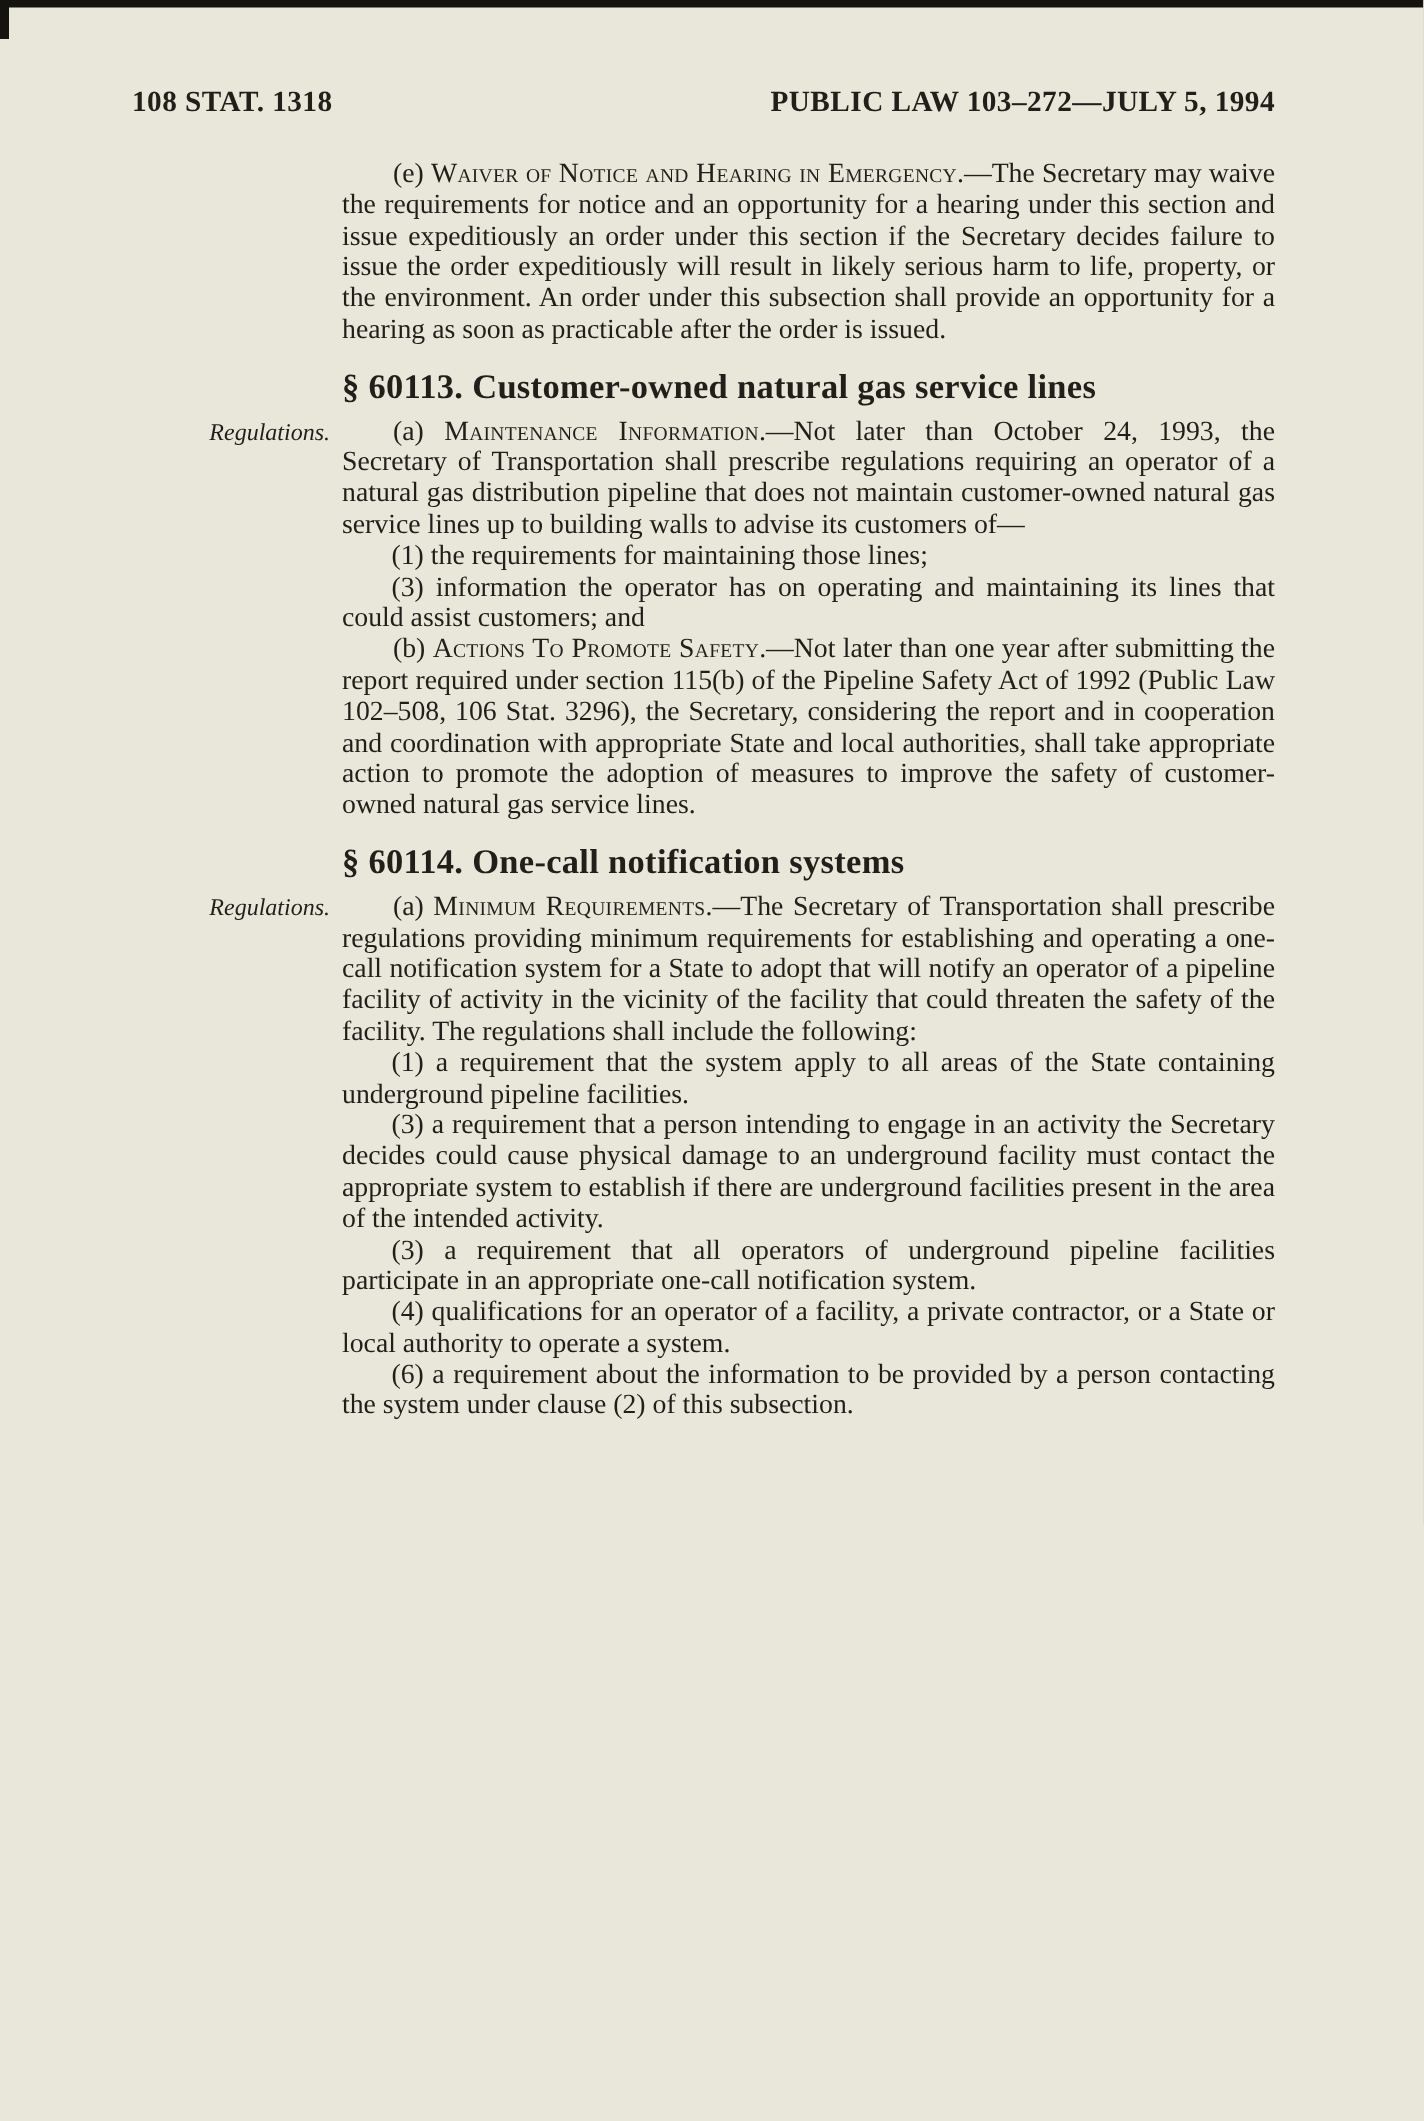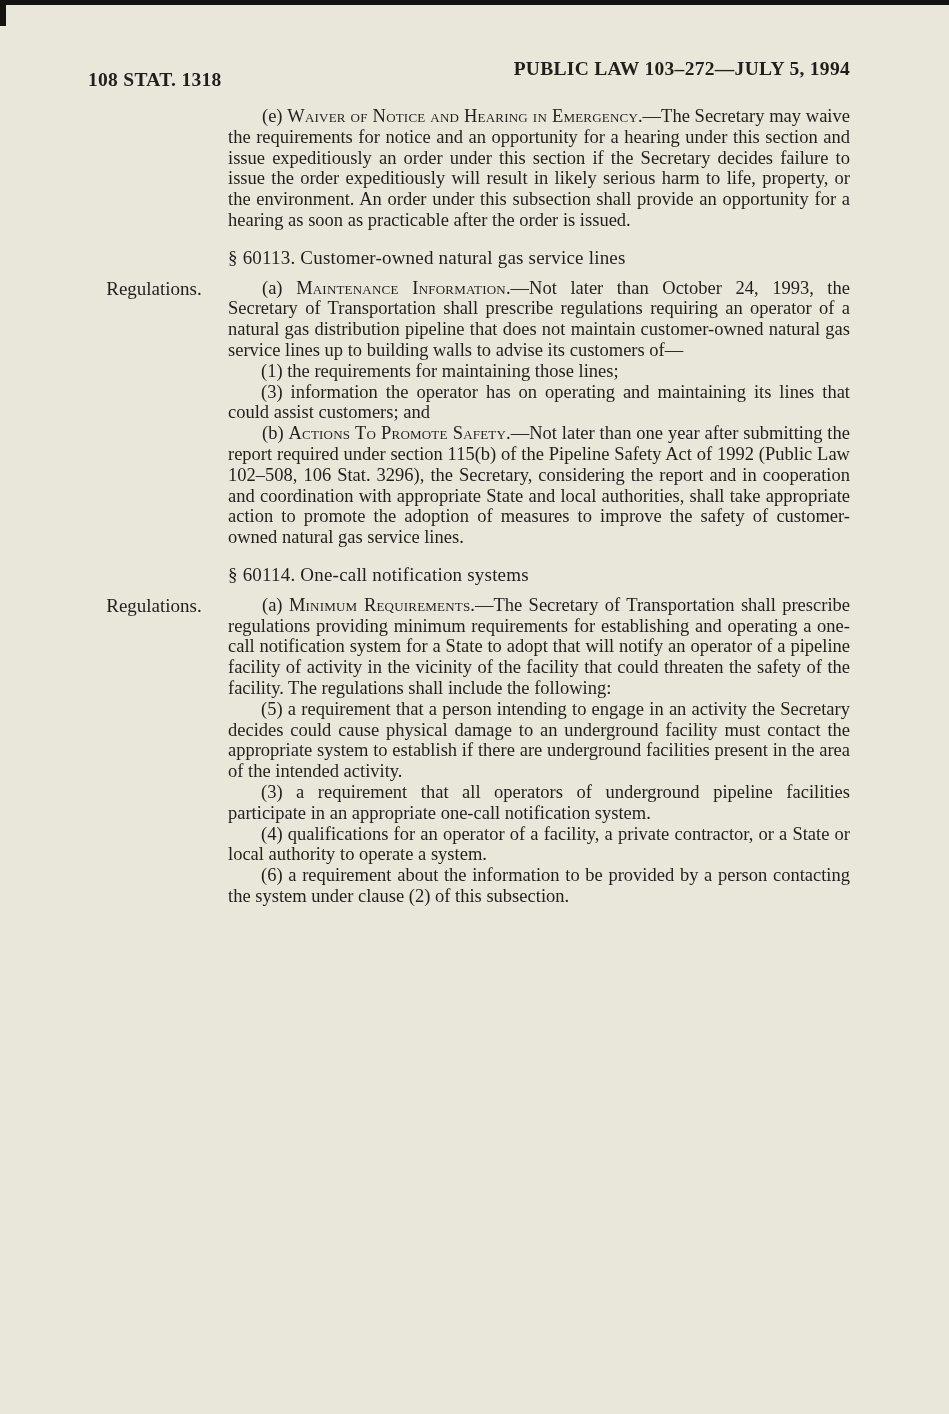--- a/index.html
+++ b/index.html
@@ -23,41 +23,41 @@
     background:var(--edge);
   }
   .scan-edge-corner{
     position:absolute;top:0;left:0;width:6px;height:26px;
     background:var(--edge);
   }
   .page-header{
     position:absolute;top:58px;left:0;width:100%;
     font-weight:bold;font-size:19.5px;letter-spacing:.3px;
   }
-  .page-header .hleft{position:absolute;left:88px;top:0;white-space:nowrap;margin-top:11px;}
+  .page-header .hleft{position:absolute;left:88px;top:0;white-space:nowrap;}
   .page-header .htitle{position:absolute;left:228px;width:622px;top:0;text-align:right;white-space:nowrap;}
   .content-column{
     position:absolute;top:106px;left:228px;width:622px;
     font-size:18.5px;line-height:20.8px;
     text-align:justify;
   }
   .content-column p{margin:0;}
   .para{text-indent:34px;}
   .cont{text-indent:0;}
   .item{margin-left:34px;text-indent:33px;}
   .sc{font-variant:small-caps;letter-spacing:.2px;}
   h2.sec{
-    font-size:19px;font-weight:normal;
+    font-size:23px;font-weight:bold;
     margin:17px 0 9px 0;text-indent:0;text-align:left;
     letter-spacing:.2px;
   }
   .with-note{position:relative;}
   .margin-note{
     position:absolute;left:-140px;top:2px;width:132px;
-    font-size:19px;line-height:18px;text-align:center;text-indent:0;
+    font-size:16px;line-height:18px;text-align:right;text-indent:0;font-style:italic;
   }
 </style>
 </head>
 <body>
 
 <div class="page">
   <div class="scan-edge-top"></div>
   <div class="scan-edge-corner"></div>
 
   <div class="page-header">
@@ -82,19 +82,20 @@
 
     <p class="para"><span>(b) </span><span class="sc">Actions To Promote Safety</span><span>.—Not later than one year after submitting the report required under section 115(b) of the Pipeline Safety Act of 1992 (Public Law 102–508, 106 Stat. 3296), the Secretary, considering the report and in cooperation and coordination with appropriate State and local authorities, shall take appropriate action to promote the adoption of measures to improve the safety of customer-owned natural gas service lines.</span></p>
 
     <h2 class="sec">§ 60114. One-call notification systems</h2>
 
     <div class="with-note">
       <span class="margin-note">Regulations.</span>
       <p class="para"><span>(a) </span><span class="sc">Minimum Requirements</span><span>.—The Secretary of Transportation shall prescribe regulations providing minimum requirements for establishing and operating a one-call notification system for a State to adopt that will notify an operator of a pipeline facility of activity in the vicinity of the facility that could threaten the safety of the facility. The regulations shall include the following:</span></p>
     </div>
 
-    <p class="item">(5) a requirement that a person intending to engage in an activity the Secretary decides could cause physical damage to an underground facility must contact the appropriate system to establish if there are underground facilities present in the area of the intended activity.</p>
+    <p class="item">(1) a requirement that the system apply to all areas of the State containing underground pipeline facilities.</p>
+    <p class="item">(3) a requirement that a person intending to engage in an activity the Secretary decides could cause physical damage to an underground facility must contact the appropriate system to establish if there are underground facilities present in the area of the intended activity.</p>
     <p class="item">(3) a requirement that all operators of underground pipeline facilities participate in an appropriate one-call notification system.</p>
     <p class="item">(4) qualifications for an operator of a facility, a private contractor, or a State or local authority to operate a system.</p>
     <p class="item">(6) a requirement about the information to be provided by a person contacting the system under clause (2) of this subsection.</p>
 
   </div>
 </div>
 
 </body></html>

